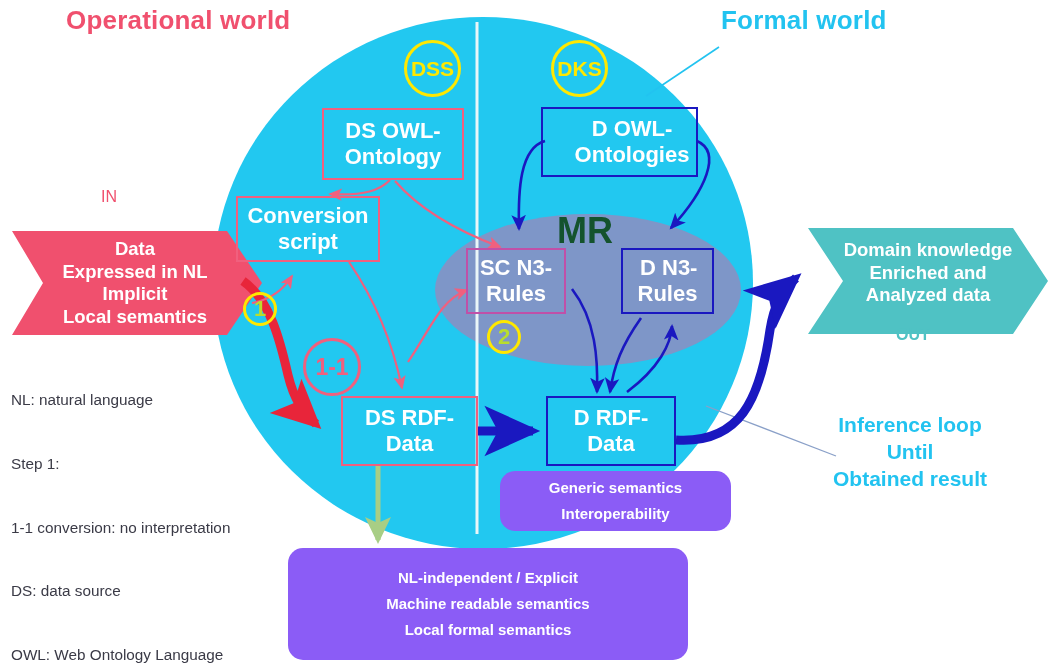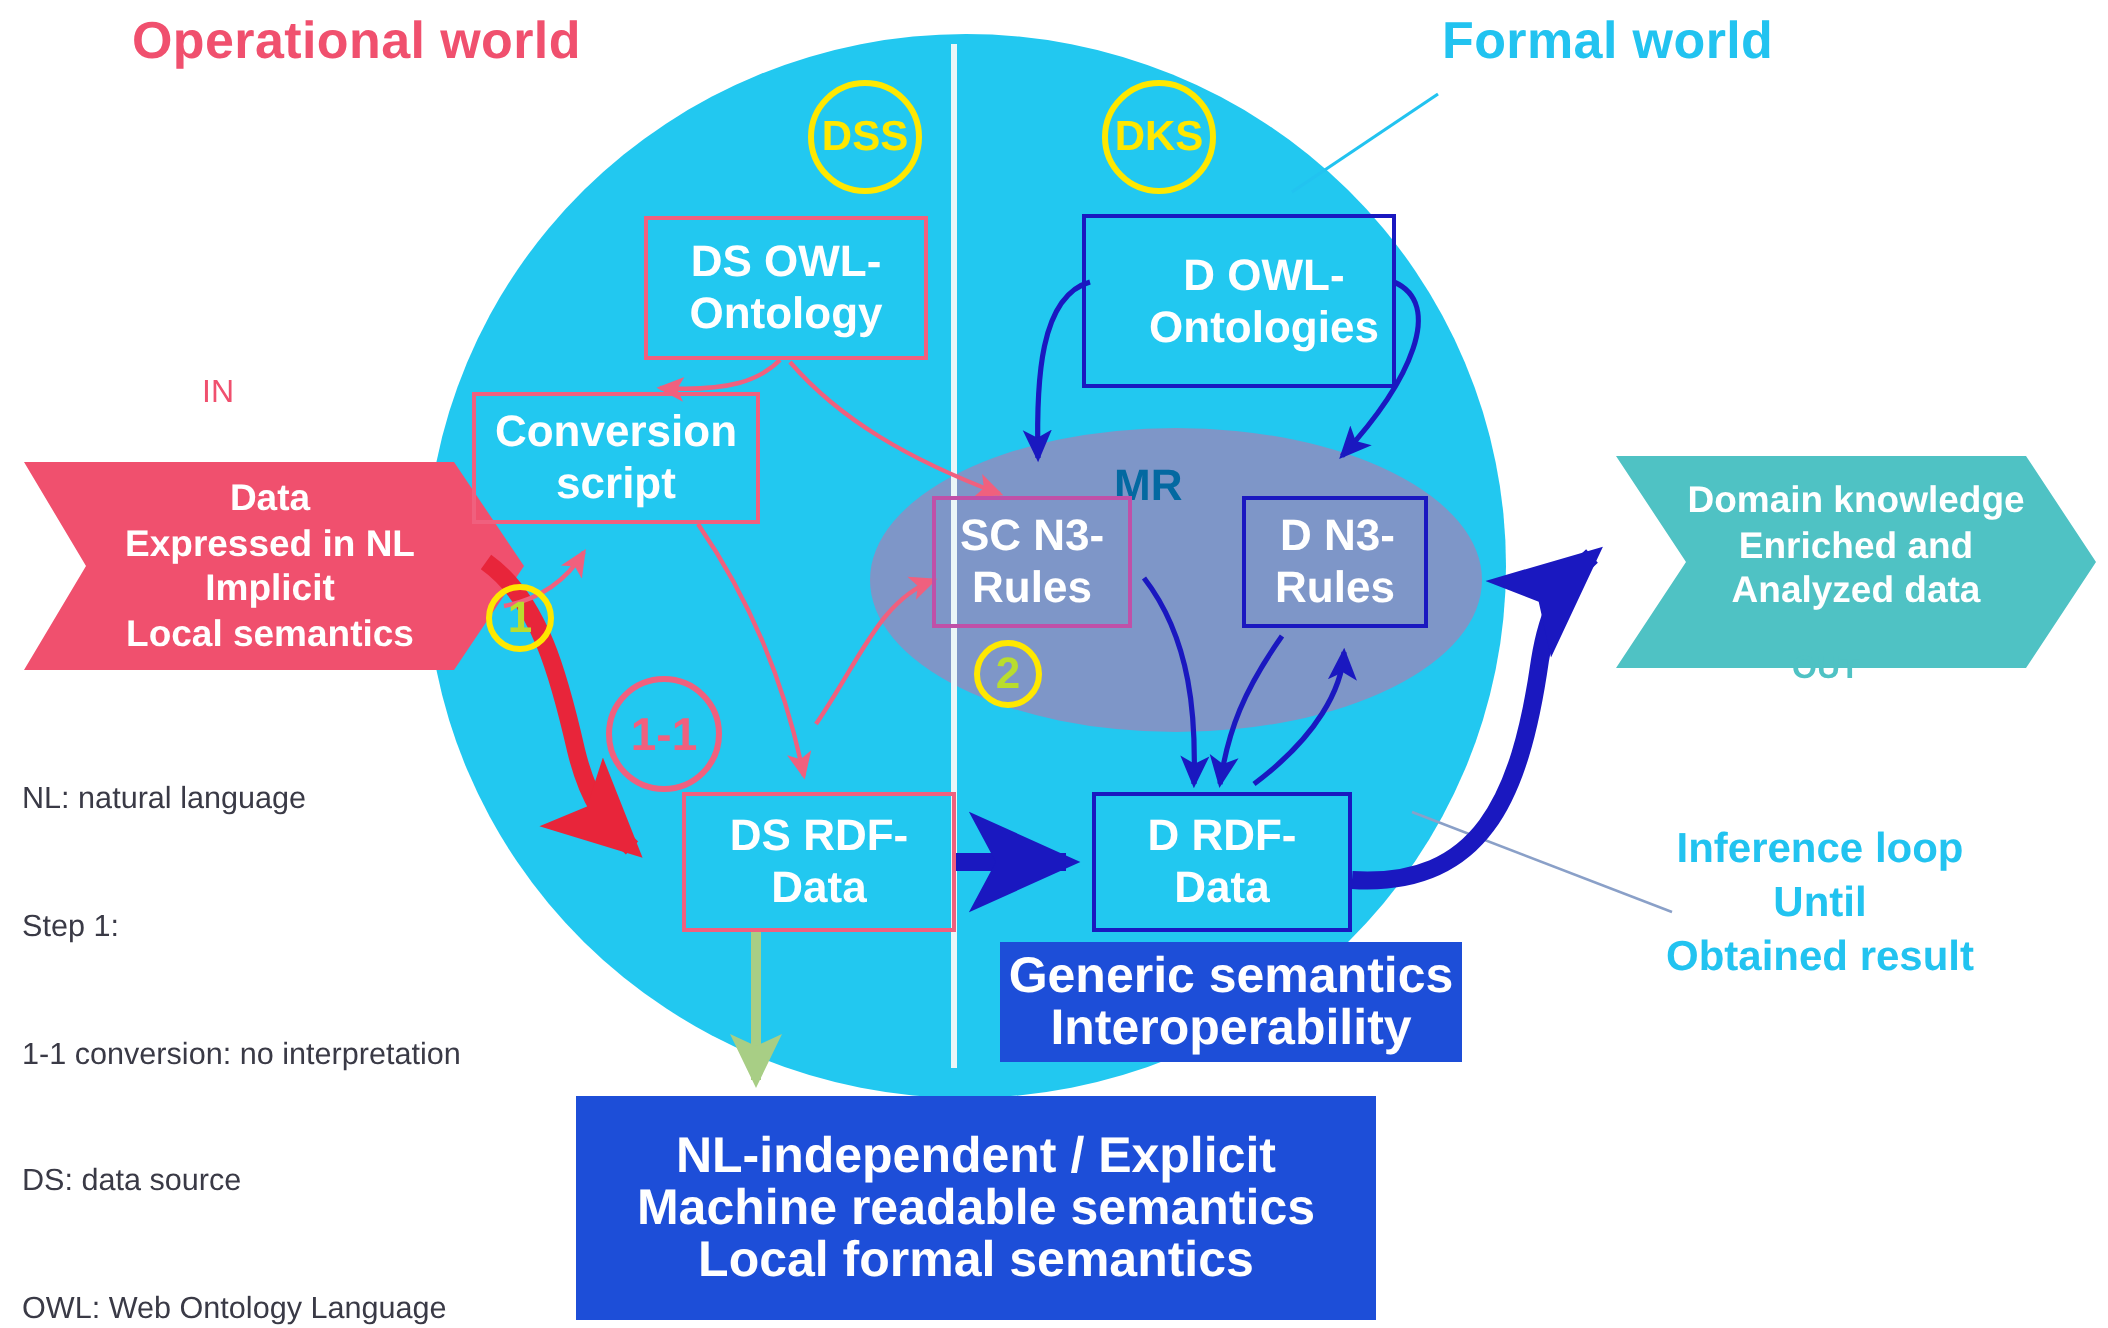--- a/index.html
+++ b/index.html
@@ -30,26 +30,26 @@
 
   .circ-badge{
     position:absolute;box-sizing:border-box;border-radius:50%;
     display:flex;align-items:center;justify-content:center;
     font-weight:bold;
   }
   .badge-yellow{border:3px solid #FFE800;color:#FFE800;font-size:21px;}
   .badge-num{border:3px solid #FFE800;color:#B9DD2E;font-size:22px;}
   .badge-pink{border:3px solid #F0607E;color:#F0607E;font-size:23px;}
 
-  .mr-label{position:absolute;color:#0369a1;font-weight:bold;font-size:22px;margin-top:20px;}
+  .mr-label{position:absolute;color:#14532d;font-weight:bold;font-size:36px;}
 
   .greenbox{
-    position:absolute;box-sizing:border-box;background:#1d4ed8;color:#ffffff;
+    position:absolute;box-sizing:border-box;background:#8b5cf6;color:#ffffff;
     font-weight:bold;text-align:center;display:flex;flex-direction:column;
-    align-items:center;justify-content:center;line-height:26px;font-size:25px;
+    align-items:center;justify-content:center;line-height:26px;font-size:15px;border-radius:15px;
   }
 
   .legend{
     position:absolute;color:#3A3A46;font-size:15.3px;line-height:21.2px;
     white-space:pre;
   }
   .inf-loop{
     position:absolute;color:#22C3F0;font-weight:bold;font-size:21px;
     text-align:center;line-height:27px;white-space:nowrap;
   }
@@ -150,21 +150,21 @@
 
   <div class="node pink" style="left:322px;top:108px;width:142px;height:72px;white-space:pre;">DS OWL-
 Ontology</div>
 
   <div class="node pink" style="left:236px;top:196px;width:144px;height:66px;white-space:pre;">Conversion
 script</div>
 
   <div class="node pink" style="left:341px;top:396px;width:137px;height:70px;white-space:pre;">DS RDF-
 Data</div>
 
-  <div class="node blue" style="left:541px;top:107px;width:157px;height:87px;white-space:pre;padding-left:25px;">D OWL-
+  <div class="node blue" style="left:541px;top:107px;width:157px;height:70px;white-space:pre;padding-left:25px;">D OWL-
 Ontologies</div>
 
   <div class="node magenta" style="left:466px;top:248px;width:100px;height:66px;white-space:pre;">SC N3-
 Rules</div>
 
   <div class="node blue" style="left:621px;top:248px;width:93px;height:66px;white-space:pre;text-align:right;">D N3-
 Rules</div>
 
   <div class="node blue" style="left:546px;top:396px;width:130px;height:70px;white-space:pre;">D RDF-
 Data</div>

